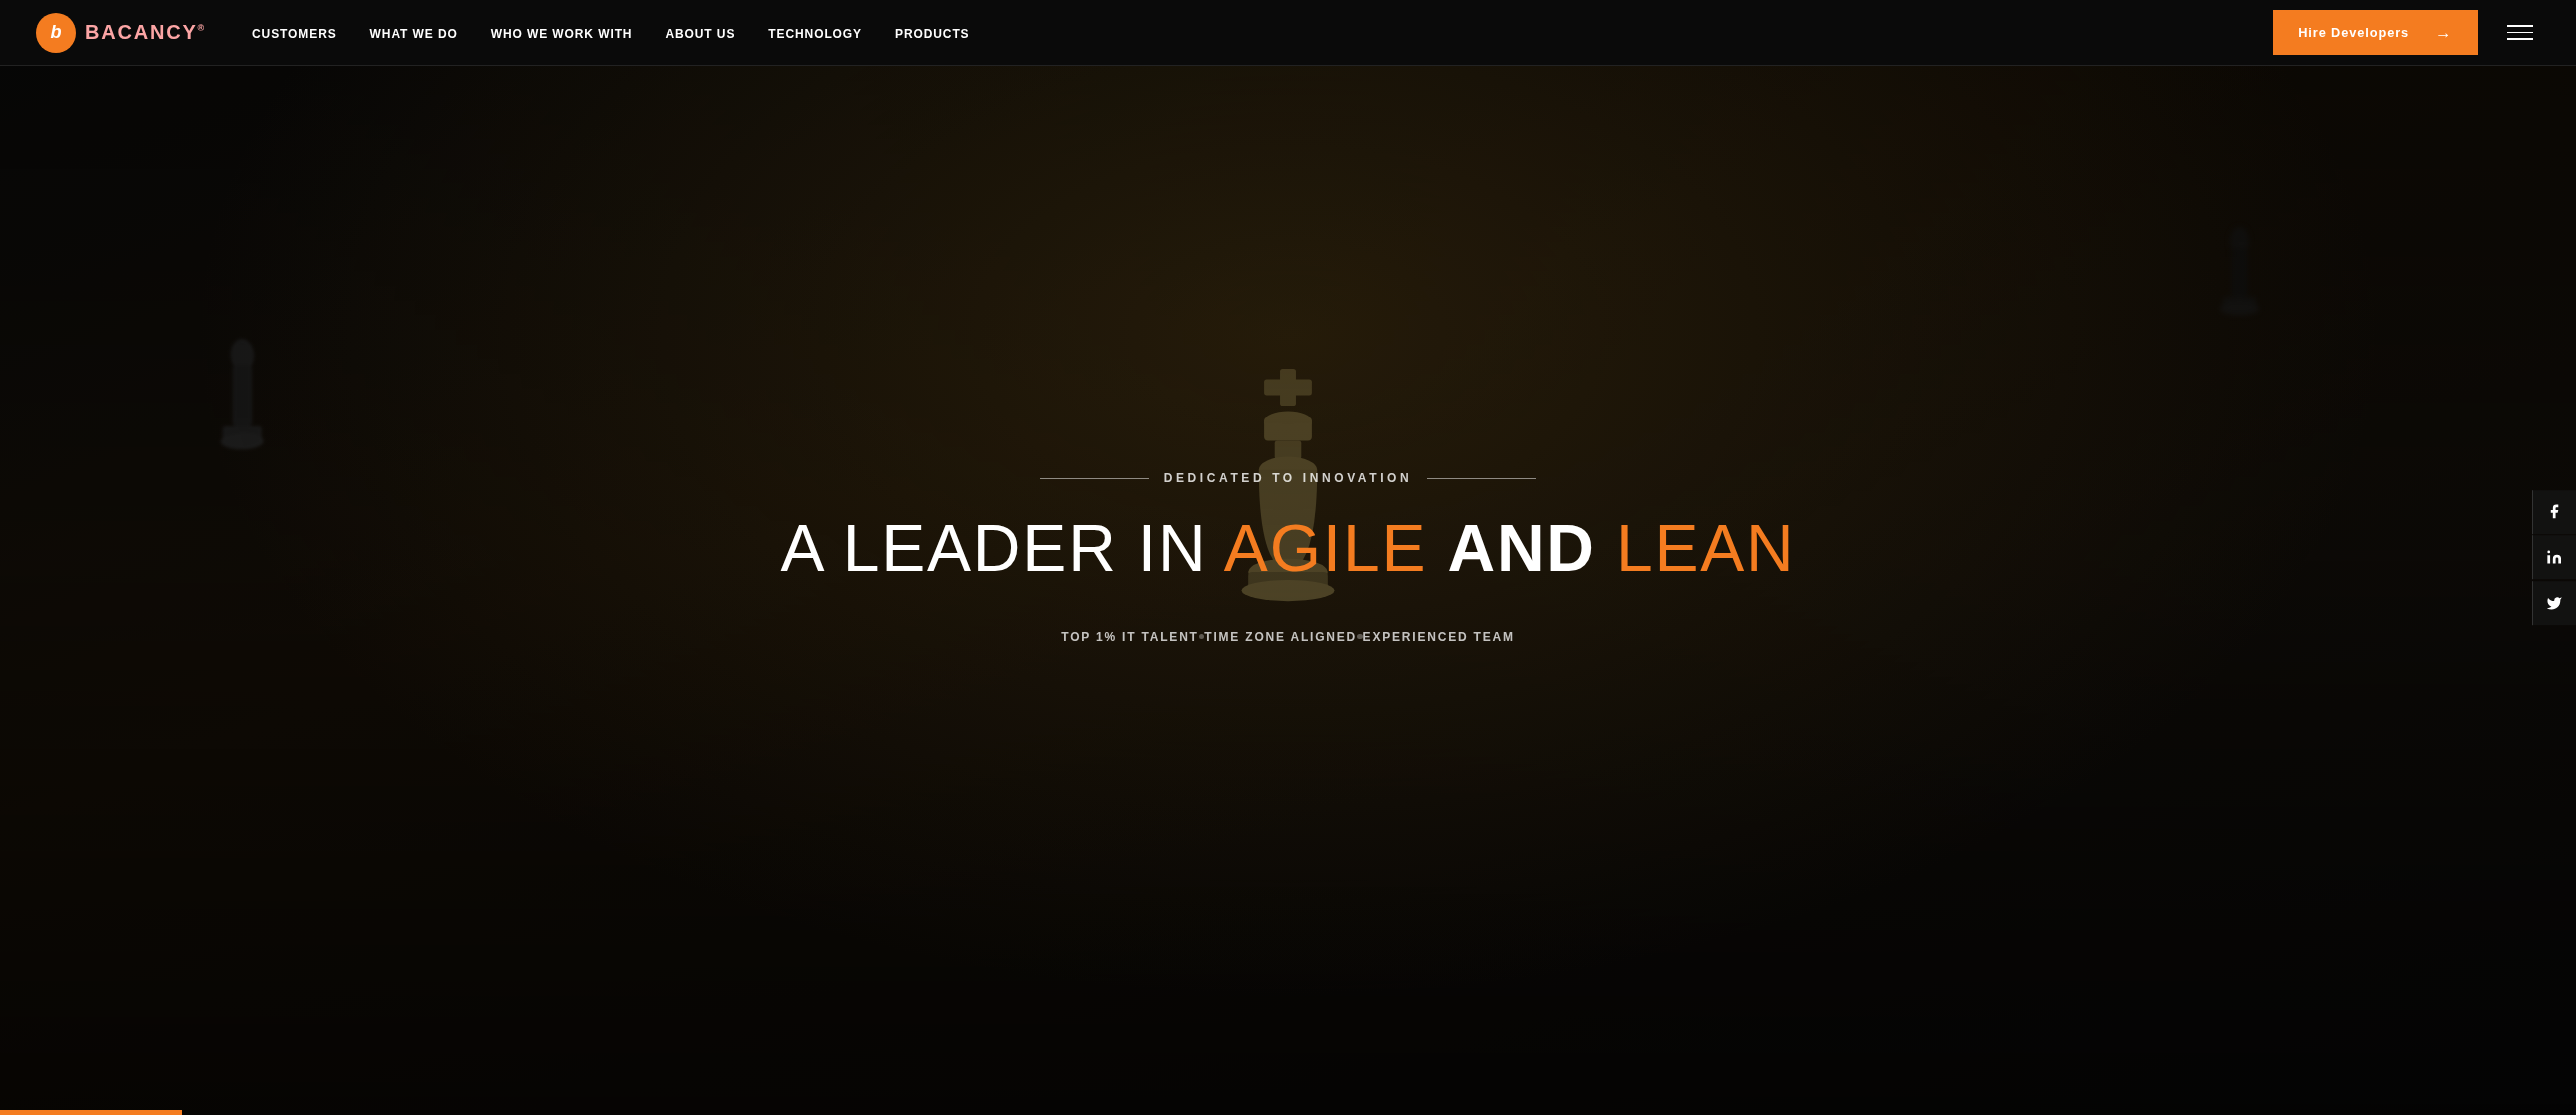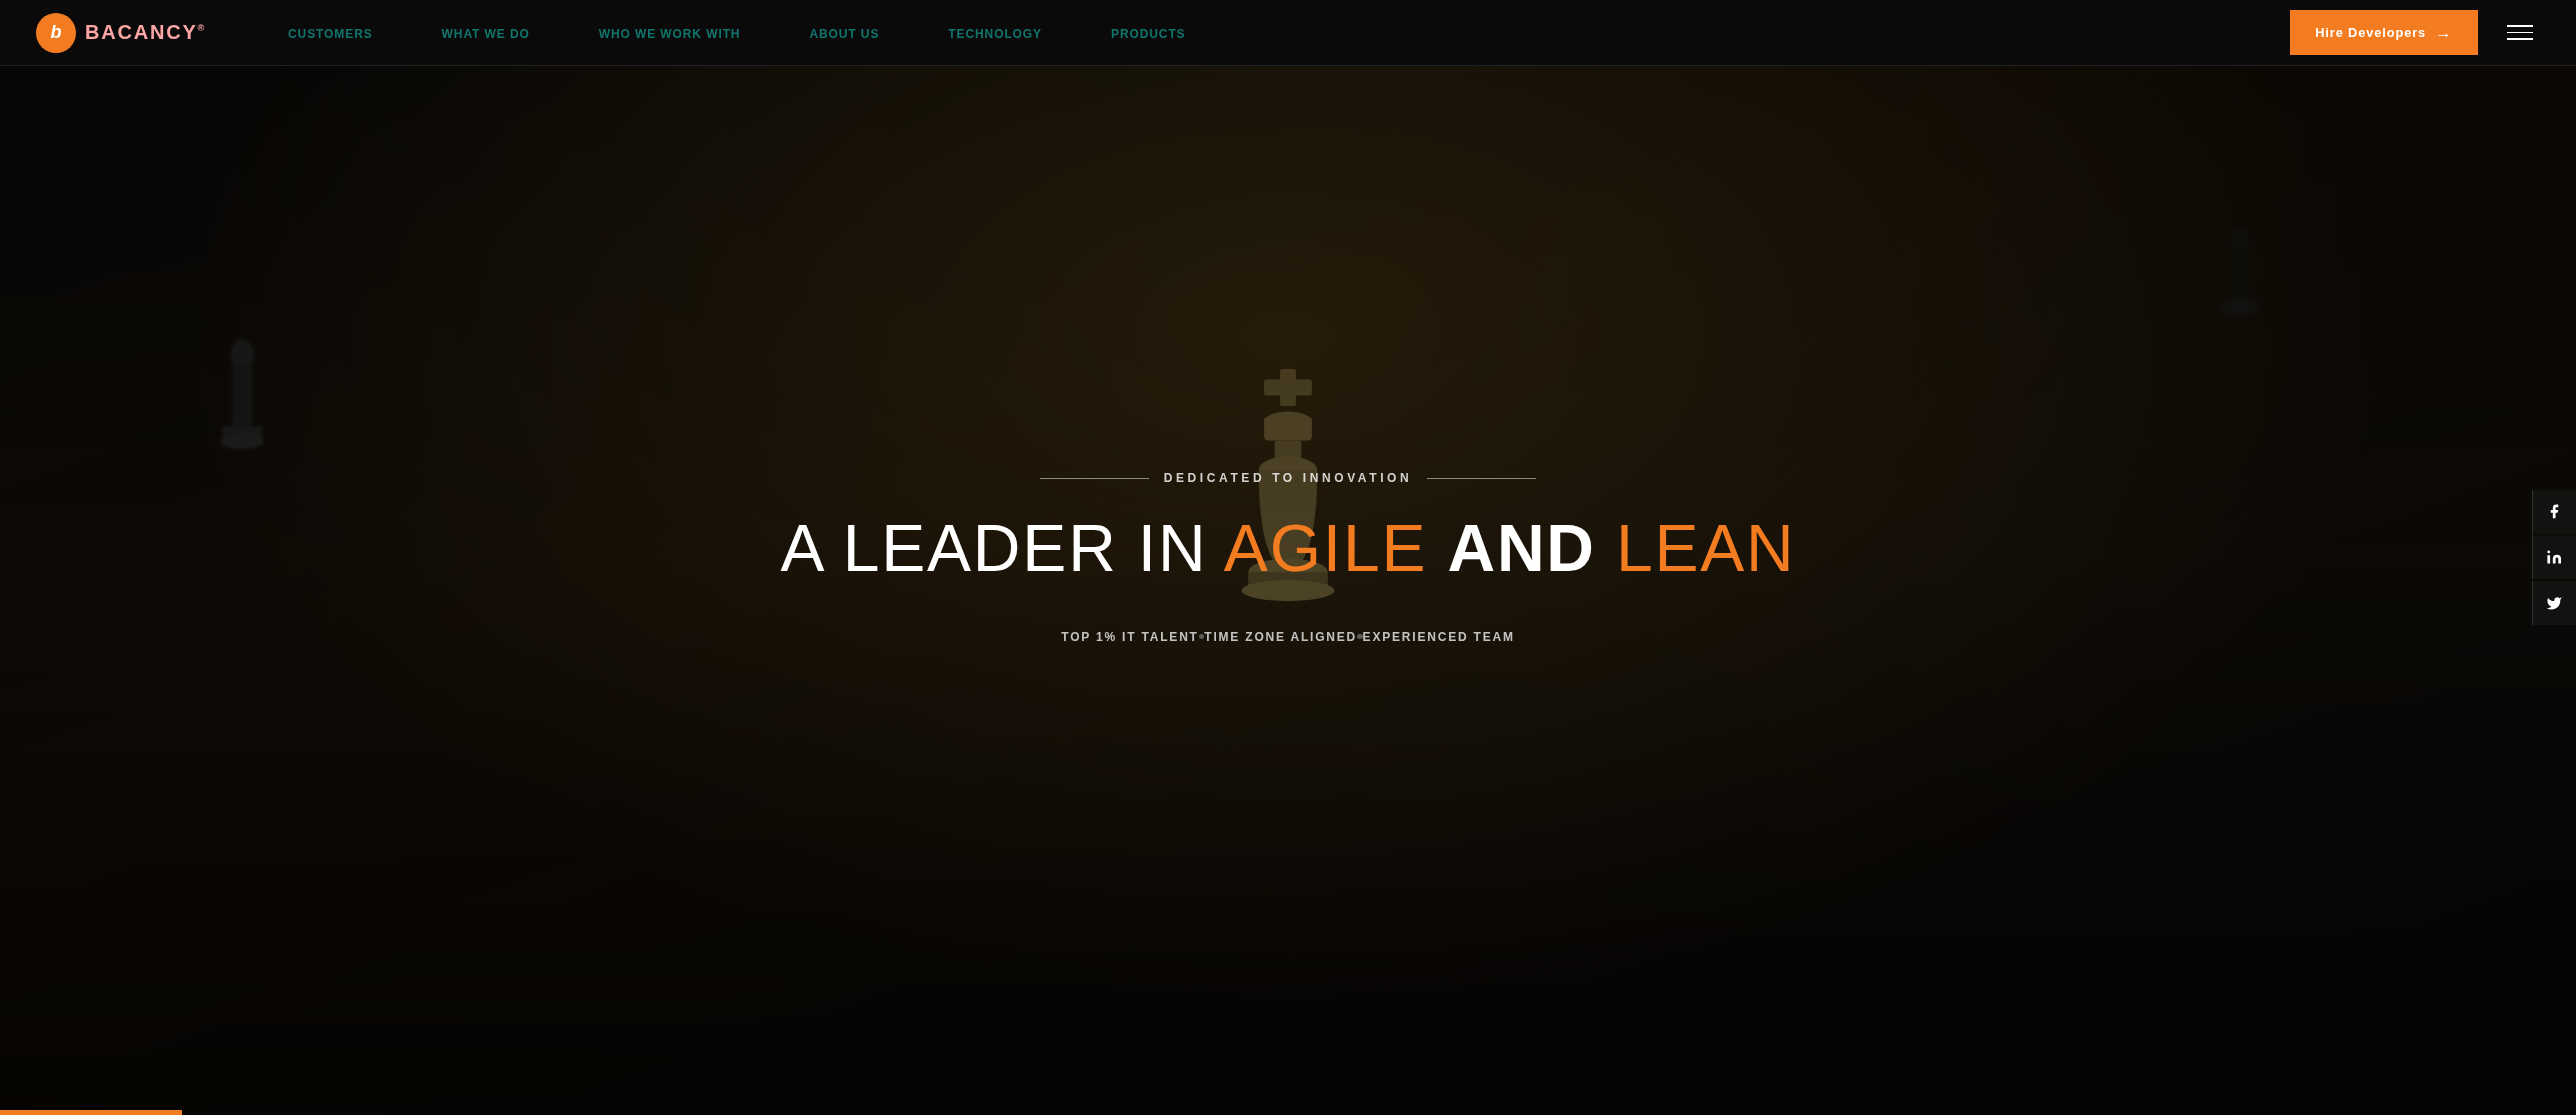--- a/index.html
+++ b/index.html
@@ -72,48 +72,47 @@
     }
 
     .nav-links {
       display: flex;
       align-items: center;
       gap: 33px;
       list-style: none;
     }
 
     .nav-links li a {
-      color: #0f766e;
+      color: #ffffff;
       text-decoration: none;
       font-size: 12px;
       font-weight: 600;
       letter-spacing: 0.9px;
       text-transform: uppercase;
       transition: color 0.2s;
-      margin-left: 36px;
     }
 
     .navbar-right {
       display: flex;
       align-items: center;
       gap: 22px;
     }
 
     .hire-btn {
       background: #f47c20;
       color: #fff;
       border: none;
       padding: 12.8px 25.5px;
       font-size: 12.8px;
       font-weight: 700;
       letter-spacing: 0.9px;
       cursor: pointer;
       display: flex;
       align-items: center;
-      gap: 9px;
+      gap: 26px;
       text-transform: none;
     }
 
     .hire-btn .arrow {
       font-size: 16.4px;
     }
 
     .hamburger {
       display: flex;
       flex-direction: column;

